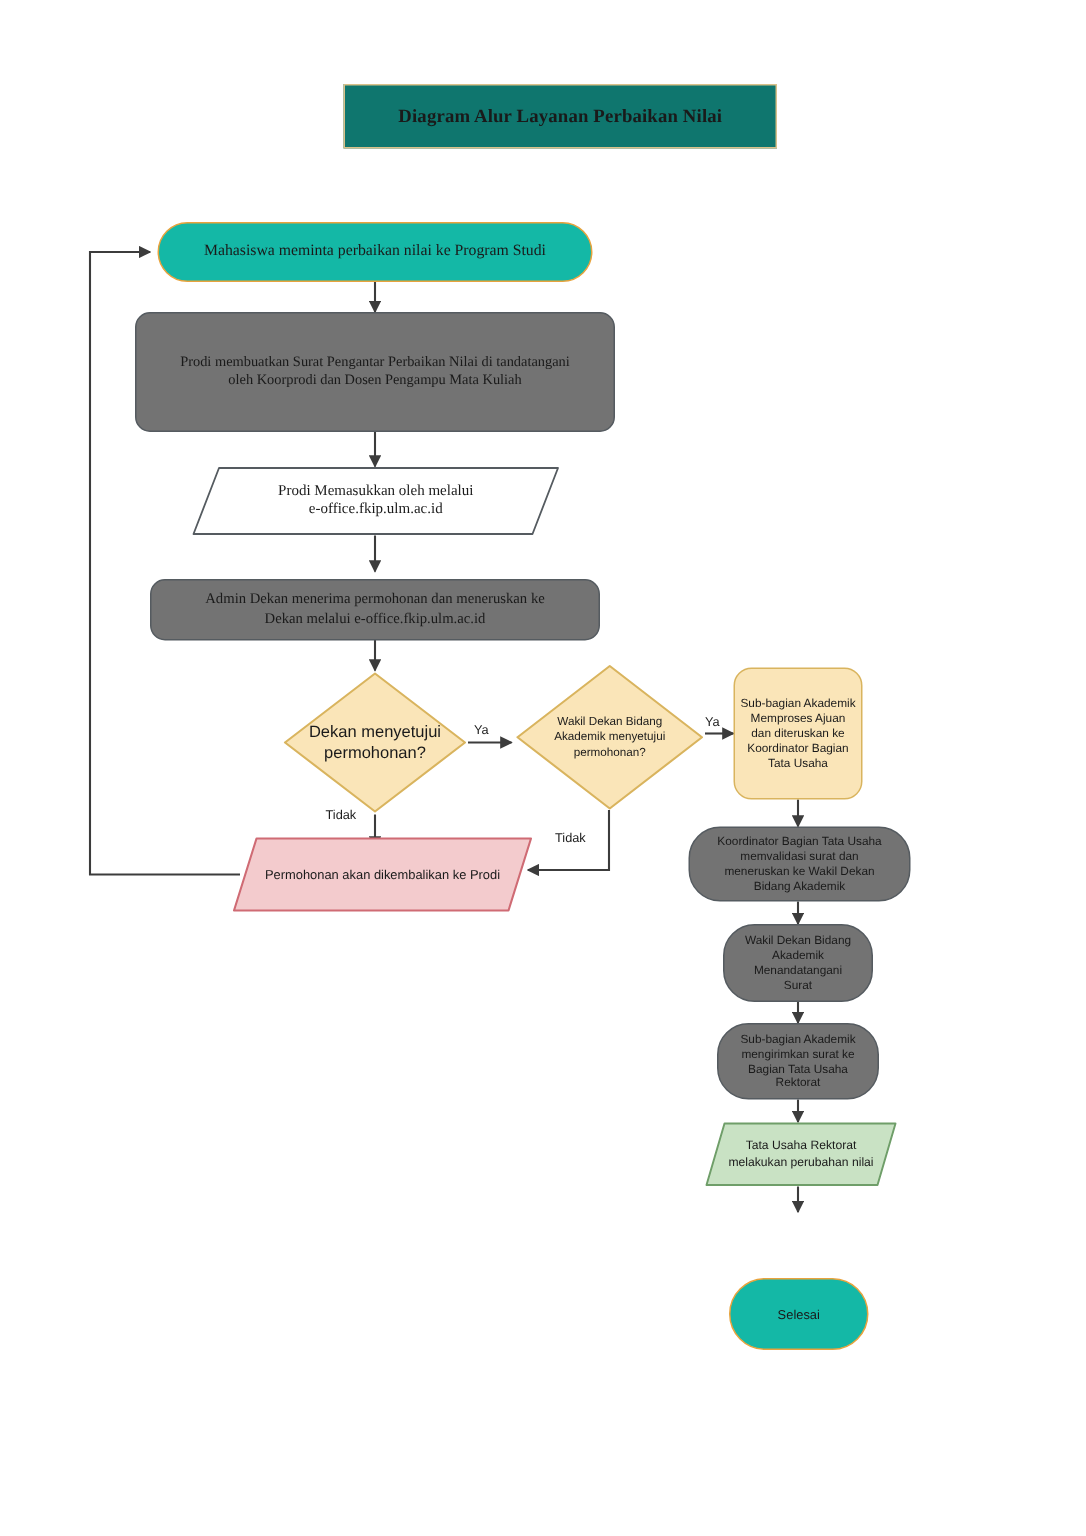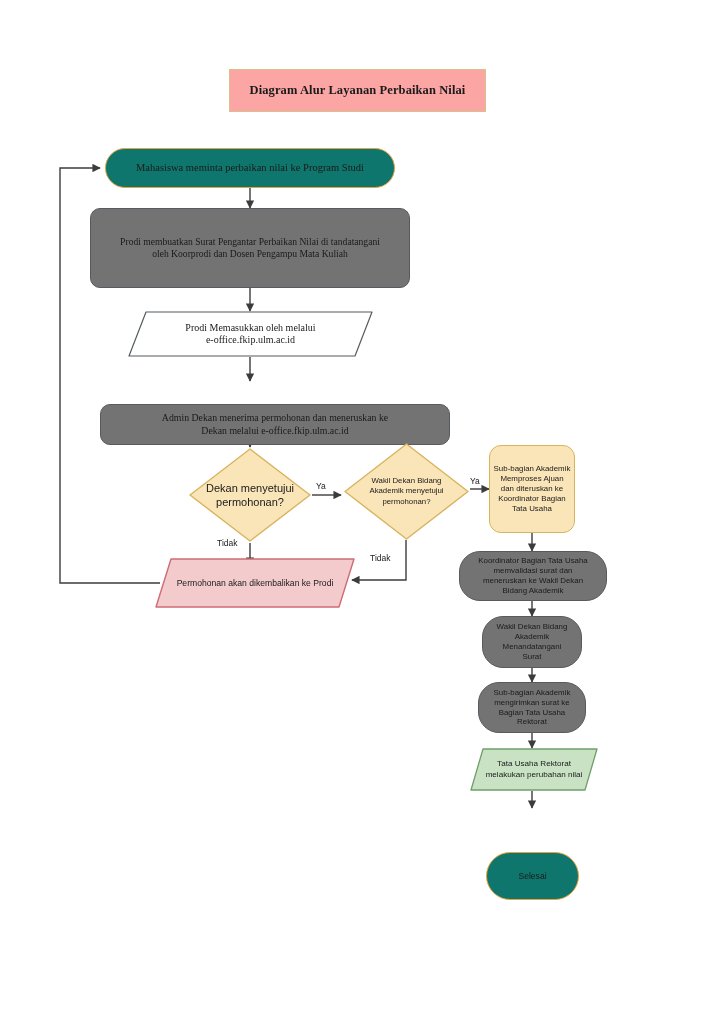--- a/index.html
+++ b/index.html
@@ -31,31 +31,31 @@
     text-align: center;
     color: #1a1a1a;
     line-height: 1.25;
     white-space: pre-line;
   }
   .serif { font-family: "Liberation Serif", serif; }
   .sans  { font-family: "Liberation Sans", sans-serif; }
 
   
   #title-banner {
-    left: 229px; top: 69px; width: 257px; height: 43px;
-    background: #fca5a5;
+    left: 229px; top: 56px; width: 289px; height: 43px;
+    background: #0f766e;
     border: 1px solid #d9c18a;
     font-weight: bold;
     font-size: 12.5px;
     letter-spacing: .1px;
   }
 
   
   .stadium {
-    background: #0f766e;
+    background: #14b8a6;
     border: 1.4px solid #e8a33d;
     border-radius: 999px;
   }
 
   
   .rect {
     background: #737373;
     border: 1.2px solid #555b60;
     border-radius: 10px;
   }
@@ -141,21 +141,21 @@
 oleh Koorprodi dan Dosen Pengampu Mata Kuliah</div>
 
 <div class="para-wrap" style="left:128px; top:311px; width:245px; height:46px;">
   <svg width="245" height="46" viewBox="0 0 245 46" xmlns="http://www.w3.org/2000/svg">
     <path d="M 18,1 L 244,1 L 227,45 L 1,45 Z" fill="#ffffff" stroke="#555b60" stroke-width="1.2" stroke-linejoin="round"></path>
   </svg>
   <div class="para-text serif" style="font-size:10px;">Prodi Memasukkan oleh melalui
 e-office.fkip.ulm.ac.id</div>
 </div>
 
-<div class="node serif rect" style="left:100px; top:404px; width:350px; height:41px; font-size:9.8px; padding:0 22px;">Admin Dekan menerima permohonan dan meneruskan ke
+<div class="node serif rect" style="left:100px; top:386px; width:300px; height:41px; font-size:9.8px; padding:0 22px;">Admin Dekan menerima permohonan dan meneruskan ke
 Dekan melalui e-office.fkip.ulm.ac.id</div>
 
 <div class="dia-wrap" style="left:188px; top:447px; width:124px; height:96px;">
   <svg width="124" height="96" viewBox="0 0 124 96" xmlns="http://www.w3.org/2000/svg">
     <path d="M 62,2 L 122,48 L 62,94 L 2,48 Z" fill="#fae5b8" stroke="#d9b45e" stroke-width="1.4" stroke-linejoin="round"></path>
   </svg>
   <div class="dia-text sans" style="font-size:11px;">Dekan menyetujui
 permohonan?</div>
 </div>
 

